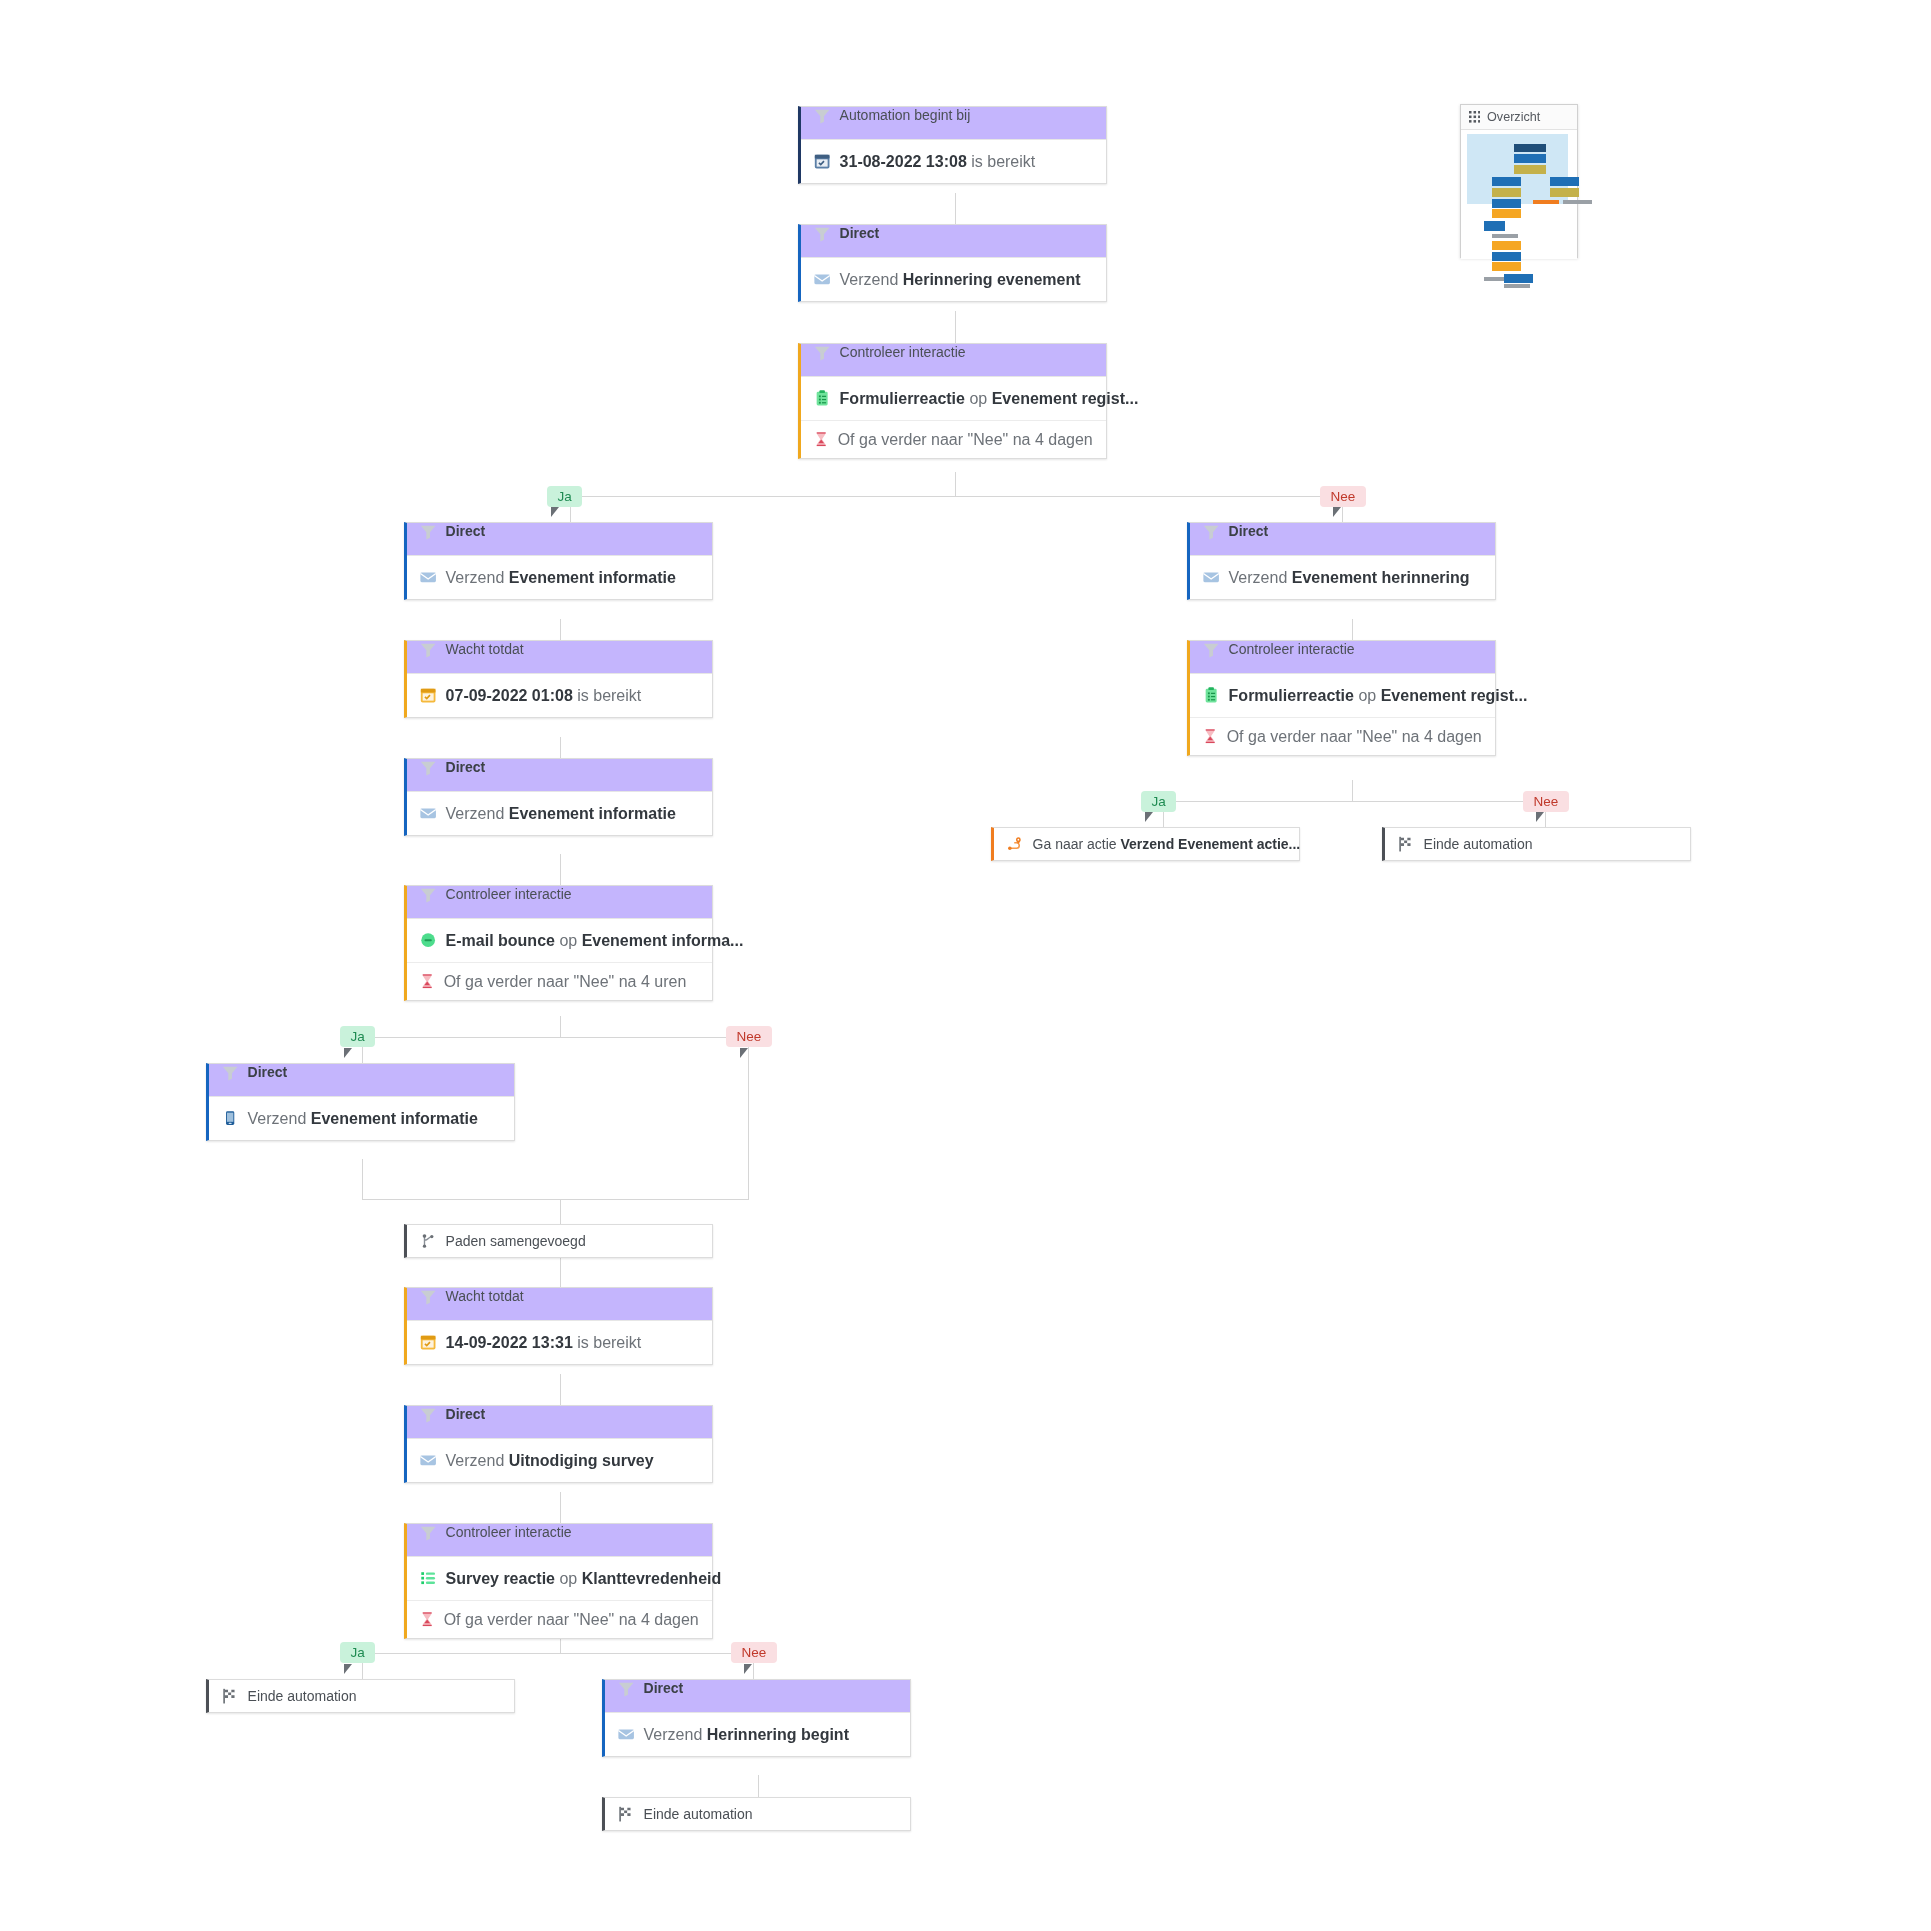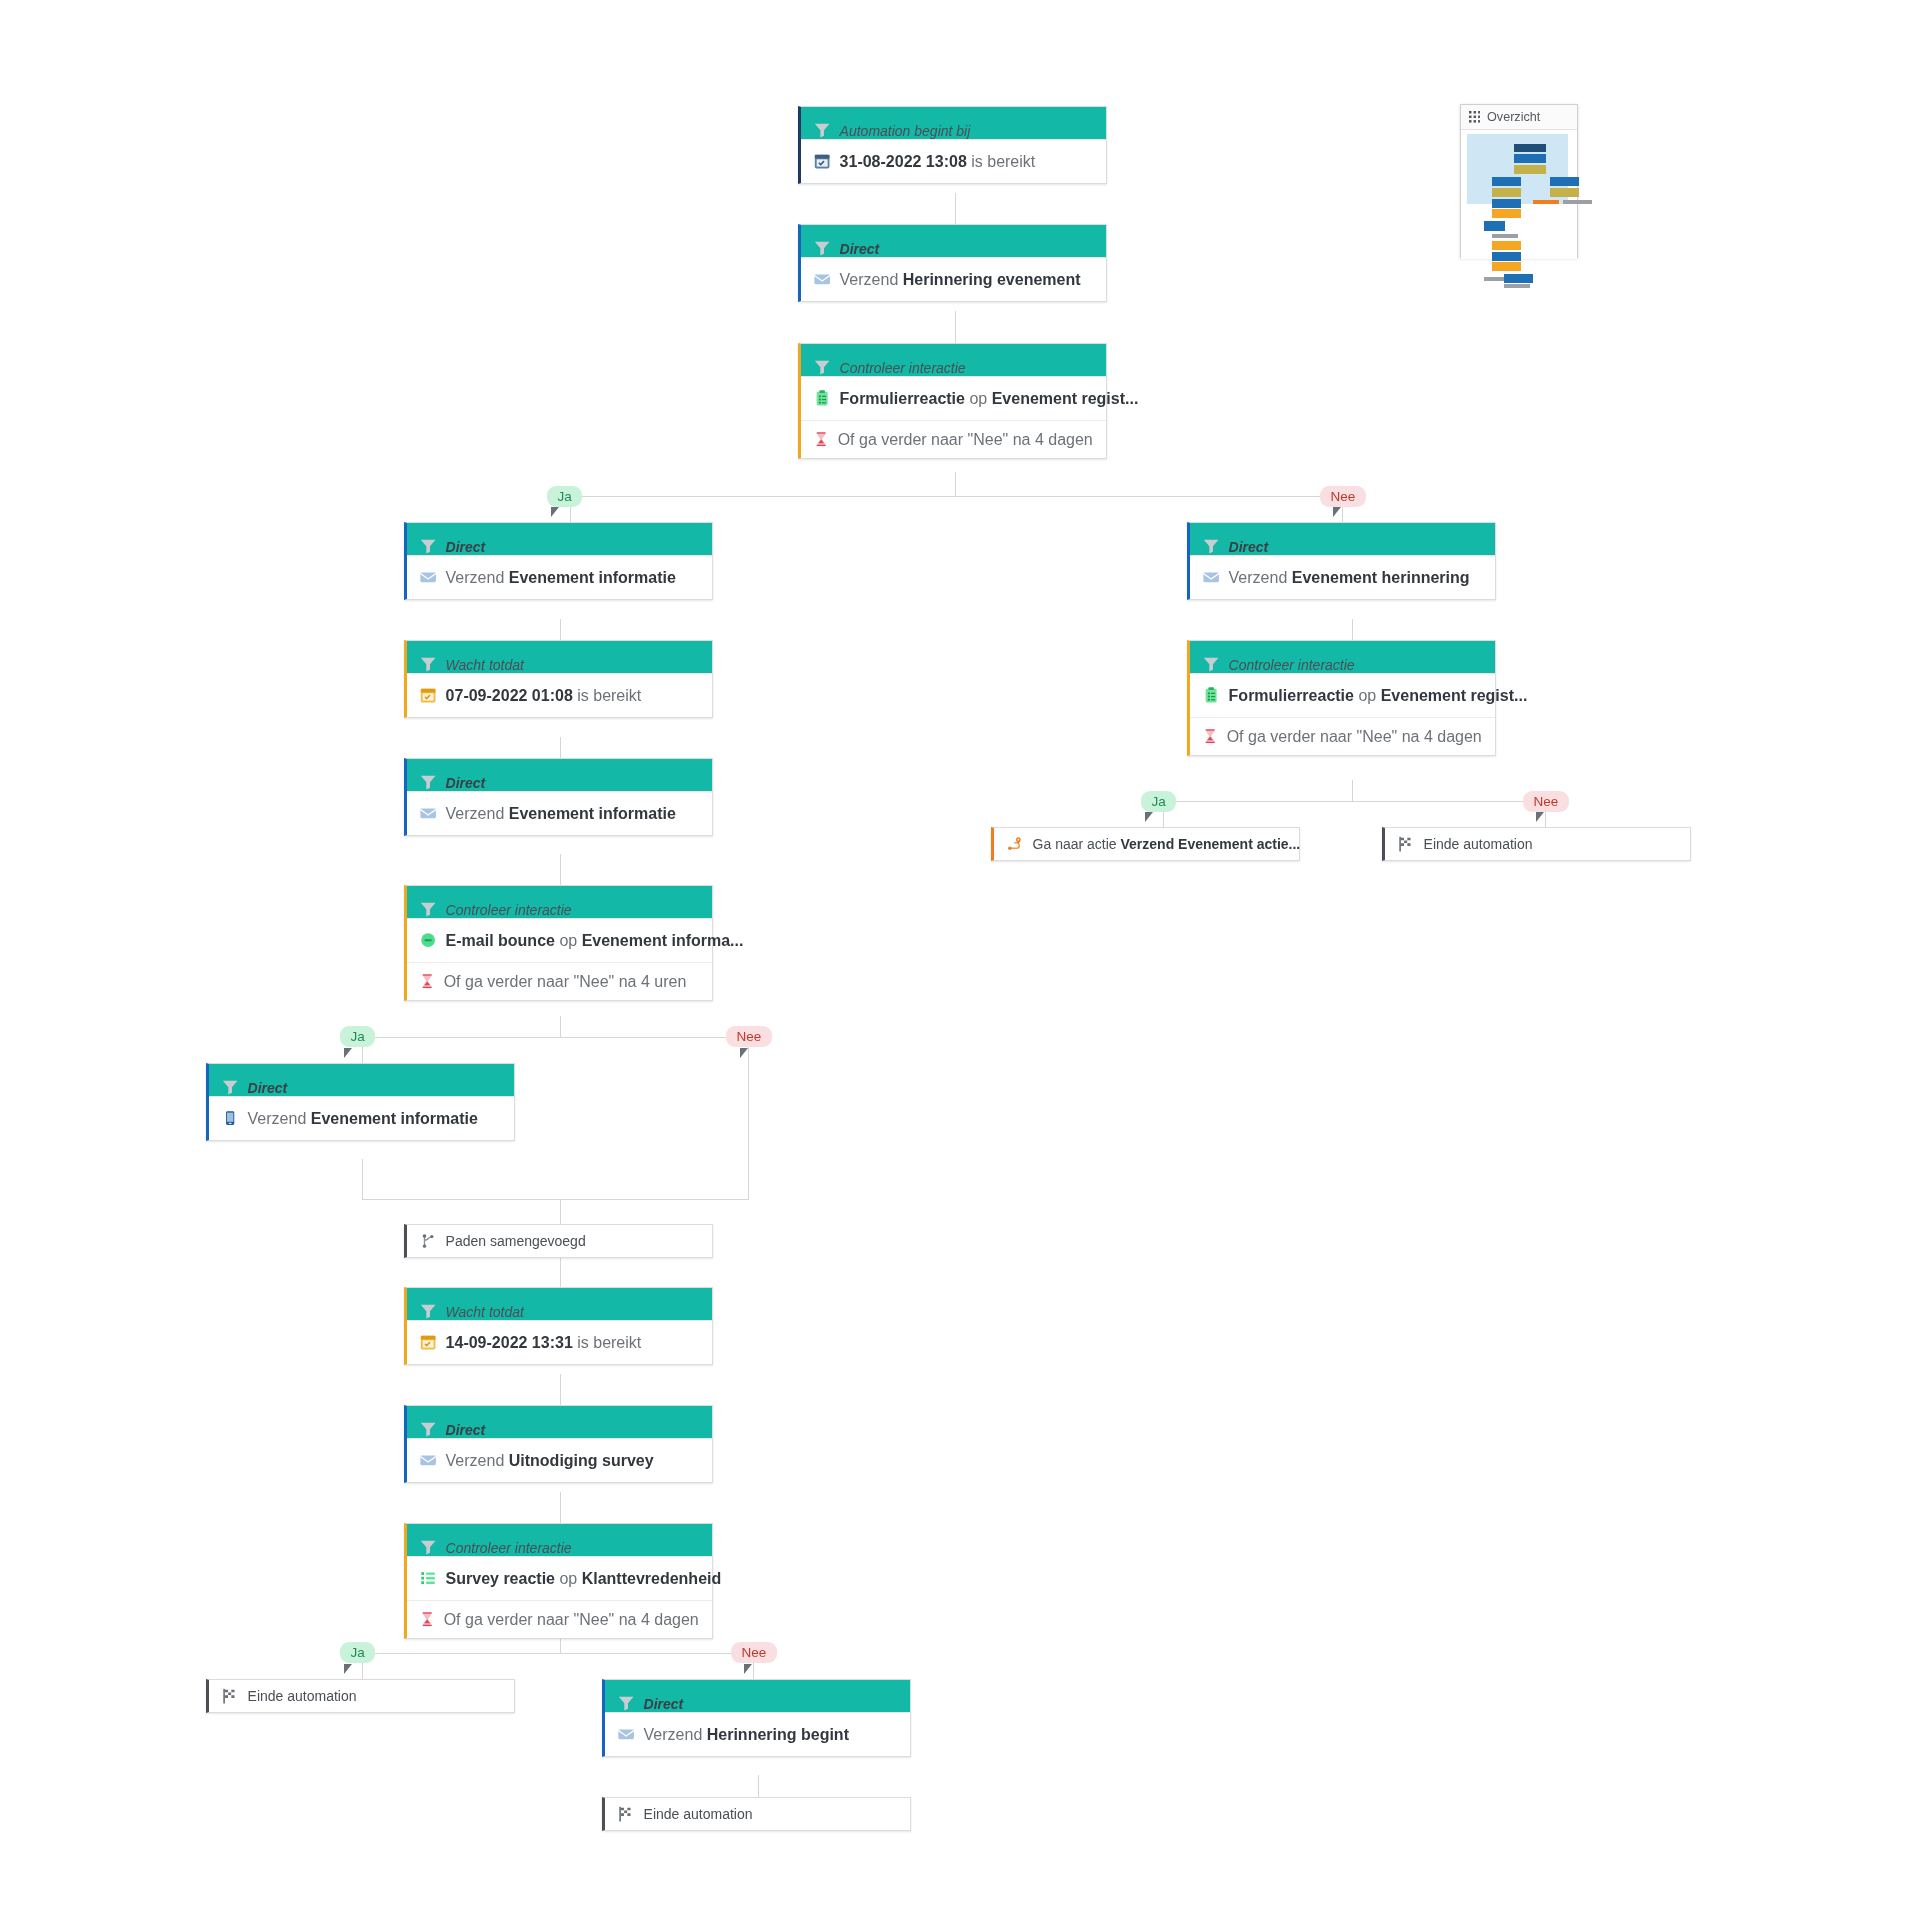--- a/index.html
+++ b/index.html
@@ -11,37 +11,37 @@
   
   .ln{position:absolute;background:#d6d6d6;}
   .ln.v{width:1px;}
   .ln.h{height:1px;}
 
   .arrow{position:absolute;width:0;height:0;
          border-left:8.7px solid #6b7076;
          border-bottom:10.6px solid transparent;}
 
   .badge{position:absolute;font-size:13.5px;line-height:21px;height:21px;
-         padding:0 10.6px;border-radius:9px;text-align:center;white-space:nowrap;}
+         padding:0 10.6px;border-radius:4px;text-align:center;white-space:nowrap;}
   .badge.ja{background:#c9f2db;color:#1f8b52;}
   .badge.nee{background:#fadfe2;color:#c0392b;}
 
   
   .node{position:absolute;background:#ffffff;
         border:1px solid #dcdcdc;border-left-width:3.9px;
         box-shadow:0 1px 1.9px rgba(0,0,0,.10);
         box-sizing:border-box;}
   .node.acc-navy{border-left-color:#1f3864;}
   .node.acc-blue{border-left-color:#1565c0;}
   .node.acc-amber{border-left-color:#f0a81e;}
   .node.acc-orange{border-left-color:#f07d20;}
   .node.acc-dark{border-left-color:#4c5056;}
 
-  .nhead{height:32px;display:flex;align-items:flex-end;padding-left:11.6px;
-         background:#14b8a6;border-bottom:1px solid #e6e6e6;font-style:italic;}
+  .nhead{height:32px;display:flex;align-items:flex-start;padding-left:11.6px;
+         background:#c4b5fd;border-bottom:1px solid #e6e6e6;}
   .nhead .ttl{font-size:14px;color:#4a4f55;margin-left:8.7px;}
   .nhead .ttl.b{font-weight:bold;color:#3b4046;}
 
   .nrow{min-height:43px;display:flex;align-items:center;padding-left:11.6px;
         padding-right:9.7px;background:#fff;}
   .nrow+.nrow{border-top:1px solid #ececec;}
   .nrow .txt{font-size:16px;color:#6d7278;margin-left:8.7px;white-space:nowrap;}
   .nrow .txt b{color:#33383e;font-weight:bold;}
 
   .single{height:32px;display:flex;align-items:center;padding-left:11.6px;background:#fff;}

